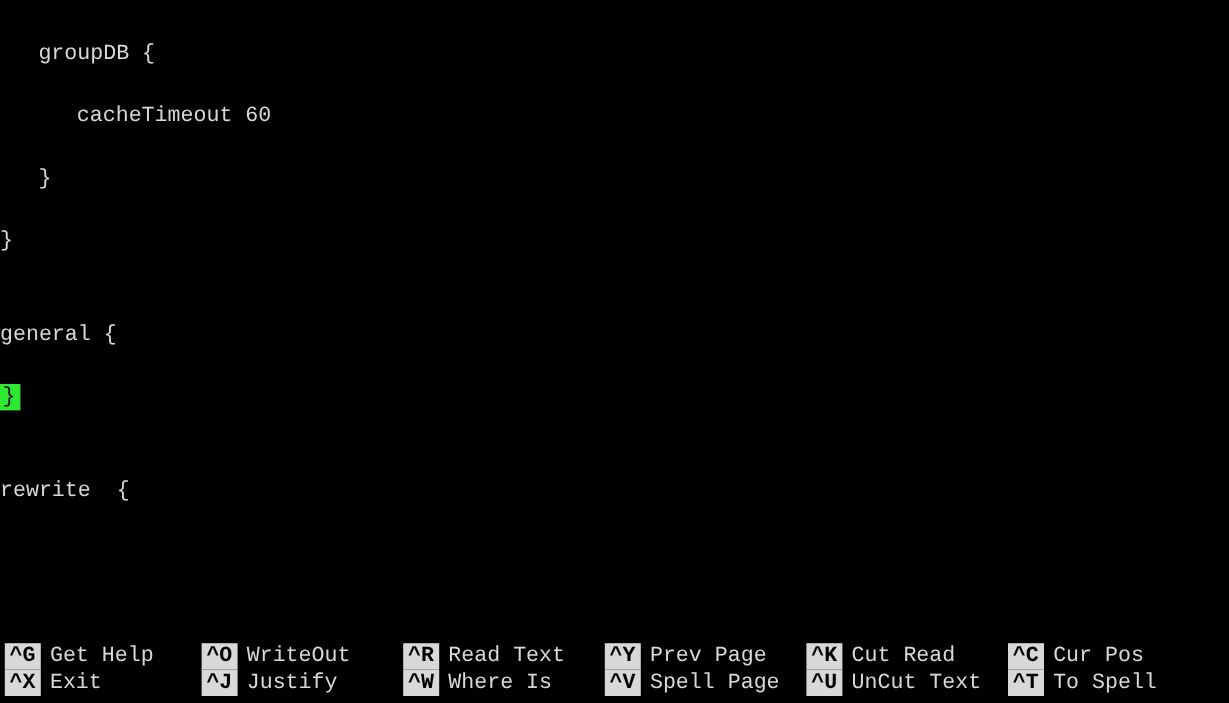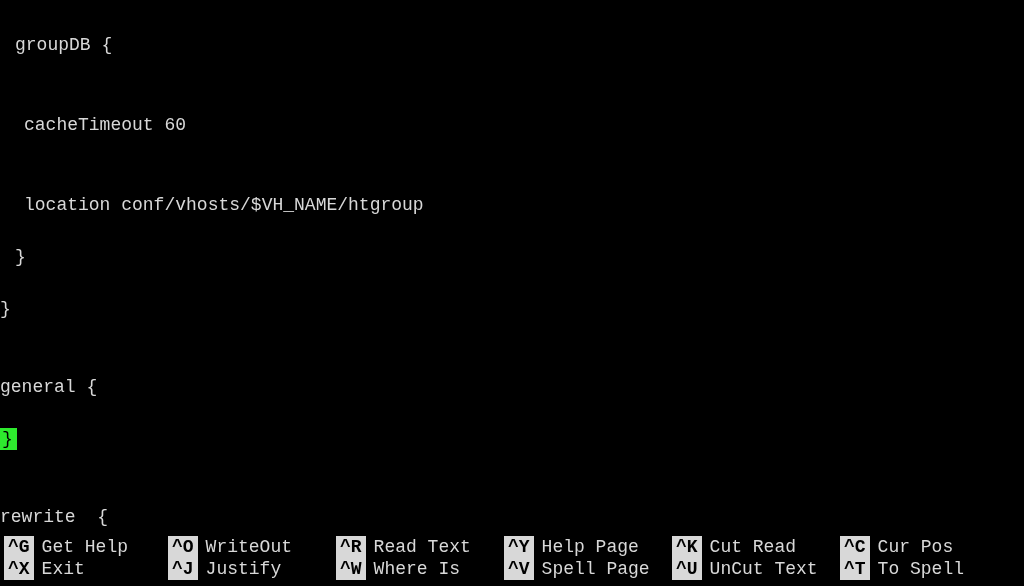--- a/index.html
+++ b/index.html
@@ -11,22 +11,22 @@
       font-size: 18px;
       color: #d8d8d8;
       overflow: hidden;
     }
     .editor {
       padding: 6px 0 0 0;
       white-space: pre;
       line-height: 26px;
     }
     .line { padding-left: 0; }
-    .line.indent1 { padding-left: 15px; }
-    .line.indent2 { padding-left: 24px; margin-top: 28px; }
+    .line.indent1 { padding-left: 32px; }
+    .line.indent2 { padding-left: 64px; }
     .cursor-line {
       display: inline-block;
       background: #2eea2e;
       color: #000;
       padding: 0 4px 0 2px;
       line-height: 22px;
     }
     .help {
       position: absolute;
       bottom: 6px;
@@ -45,21 +45,20 @@
       font-weight: bold;
     }
     .label { color: #d8d8d8; font-family: Liberation Mono, monospace; }
   </style>
 </head>
 <body>
 
 <div class="editor">
 <div class="line indent1">groupDB {</div>
 <div class="line indent2">cacheTimeout 60</div>
-<div class="line indent2">location conf/vhosts/$VH_NAME/htgroup</div>
 <div class="line indent1">}</div>
 <div class="line">}</div>
 <div class="line"></div>
 <div class="line">general {</div>
 <div class="line"><span class="cursor-line">}</span></div>
 <div class="line"></div>
 <div class="line">rewrite  {</div>
 
 
 
@@ -78,21 +77,21 @@
     <div class="help-cell">
         <span class="key">^O</span>
         <span class="label">WriteOut</span>
       </div>
     <div class="help-cell">
         <span class="key">^R</span>
         <span class="label">Read Text</span>
       </div>
     <div class="help-cell">
         <span class="key">^Y</span>
-        <span class="label">Help Page</span>
+        <span class="label">Prev Page</span>
       </div>
     <div class="help-cell">
         <span class="key">^K</span>
         <span class="label">Cut Read</span>
       </div>
     <div class="help-cell">
         <span class="key">^C</span>
         <span class="label">Cur Pos</span>
       </div>
   </div>

